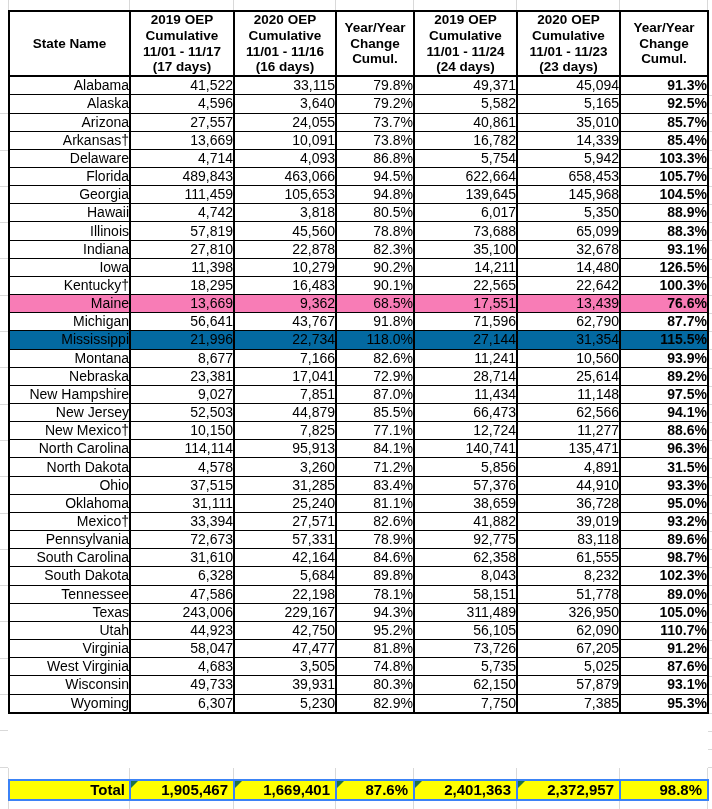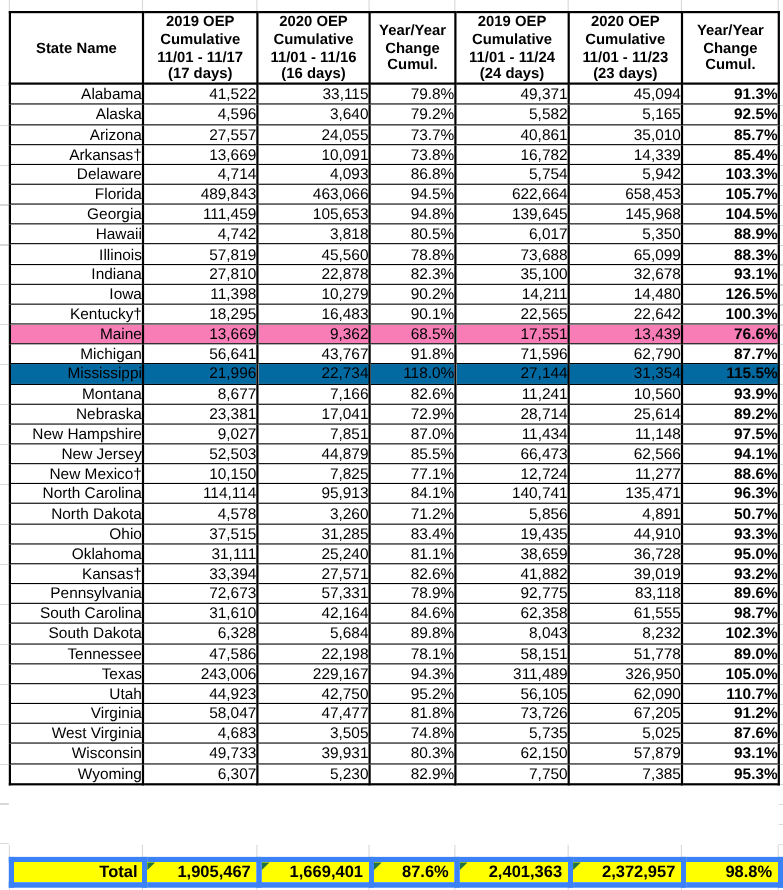--- a/index.html
+++ b/index.html
@@ -36,21 +36,21 @@
   td.pct-bold{font-weight:bold;padding-right:5px;}
   tr.pink td{background:#F87CB6;}
   tr.green td{background:#0369a1;}
 
   
   table.total{
     position:absolute;left:8px;top:779px;width:699px;
     border-collapse:collapse;table-layout:fixed;
   }
   table.total td{
-    border:5px solid #3b82f6;background:#FFFF00;
+    border:2px solid #3b82f6;background:#FFFF00;
     font-weight:bold;font-size:15px;line-height:18px;height:18px;
     text-align:right;vertical-align:middle;
     padding:0 5px 0 0;position:relative;white-space:nowrap;
   }
   table.total td.total-label{padding-right:4px;}
   table.total td.tri::before{
     content:"";position:absolute;left:0;top:0;width:0;height:0;
     border-top:7px solid #217346;border-right:7px solid transparent;
   }
 
@@ -326,42 +326,42 @@
     <td class="num num2020">135,471</td>
     <td class="pct pct-bold">96.3%</td>
   </tr>
       <tr>
     <td class="state">North Dakota</td>
     <td class="num">4,578</td>
     <td class="num num2020">3,260</td>
     <td class="pct">71.2%</td>
     <td class="num">5,856</td>
     <td class="num num2020">4,891</td>
-    <td class="pct pct-bold">50.7%</td>
+    <td class="pct pct-bold">31.5%</td>
   </tr>
       <tr>
     <td class="state">Ohio</td>
     <td class="num">37,515</td>
     <td class="num num2020">31,285</td>
     <td class="pct">83.4%</td>
-    <td class="num">19,435</td>
+    <td class="num">57,376</td>
     <td class="num num2020">44,910</td>
     <td class="pct pct-bold">93.3%</td>
   </tr>
       <tr>
     <td class="state">Oklahoma</td>
     <td class="num">31,111</td>
     <td class="num num2020">25,240</td>
     <td class="pct">81.1%</td>
     <td class="num">38,659</td>
     <td class="num num2020">36,728</td>
     <td class="pct pct-bold">95.0%</td>
   </tr>
       <tr>
-    <td class="state">Kansas†</td>
+    <td class="state">Mexico†</td>
     <td class="num">33,394</td>
     <td class="num num2020">27,571</td>
     <td class="pct">82.6%</td>
     <td class="num">41,882</td>
     <td class="num num2020">39,019</td>
     <td class="pct pct-bold">93.2%</td>
   </tr>
       <tr>
     <td class="state">Pennsylvania</td>
     <td class="num">72,673</td>

